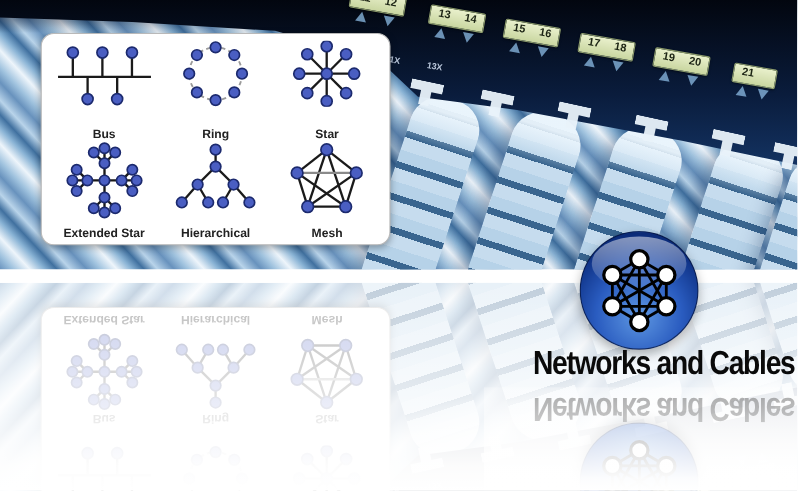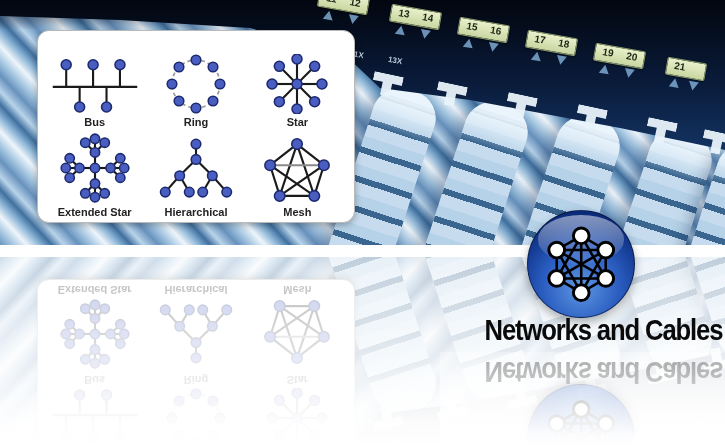--- a/index.html
+++ b/index.html
@@ -42,21 +42,21 @@
   .tab{position:absolute;width:30px;height:22px;background:#e9f2fa;opacity:.95;transform:rotate(12deg);
     clip-path:polygon(0 0,100% 0,100% 40%,66% 40%,66% 100%,34% 100%,34% 40%,0 40%);}
   .t0{left:372px;top:74px}.t1{left:436px;top:84px}.t2{left:506px;top:95px}
   .t3{left:576px;top:107px}.t4{left:646px;top:120px}.t5{left:702px;top:132px}
 
   
   .topo-panel{position:absolute;left:37px;top:30px;width:318px;height:193px;background:#fff;
     border:1px solid #b9b9b9;border-radius:12px;box-shadow:0 2px 7px rgba(0,0,0,.3);
     display:grid;grid-template-columns:1fr 1fr 1fr;grid-template-rows:1fr 1fr;
     padding:6px 6px 4px;box-sizing:border-box;}
-  .topo{display:flex;flex-direction:column;align-items:center;justify-content:flex-end;margin:0;}
+  .topo{display:flex;flex-direction:column;align-items:center;justify-content:space-between;margin:0;}
   .topo svg{display:block;}
   .topo figcaption{font-size:11px;font-weight:bold;color:#222;margin-top:2px;text-align:center;}
   .edge{stroke:#1a1a1a;stroke-width:2.2;}
   .node{fill:#4a5ec2;stroke:#1c2a6e;stroke-width:1.6;}
 
   
   #brand-pos{position:absolute;left:440px;top:205px;width:285px;height:145px;z-index:6;}
   .brand{position:absolute;left:0;top:0;width:285px;height:145px;}
   .badge{position:absolute;left:87px;top:5px;width:106px;height:106px;border-radius:50%;
     background:radial-gradient(circle at 50% 72%,#5e97e2 0%,#2a5cc0 42%,#0c2e80 76%,#061d55 100%);

